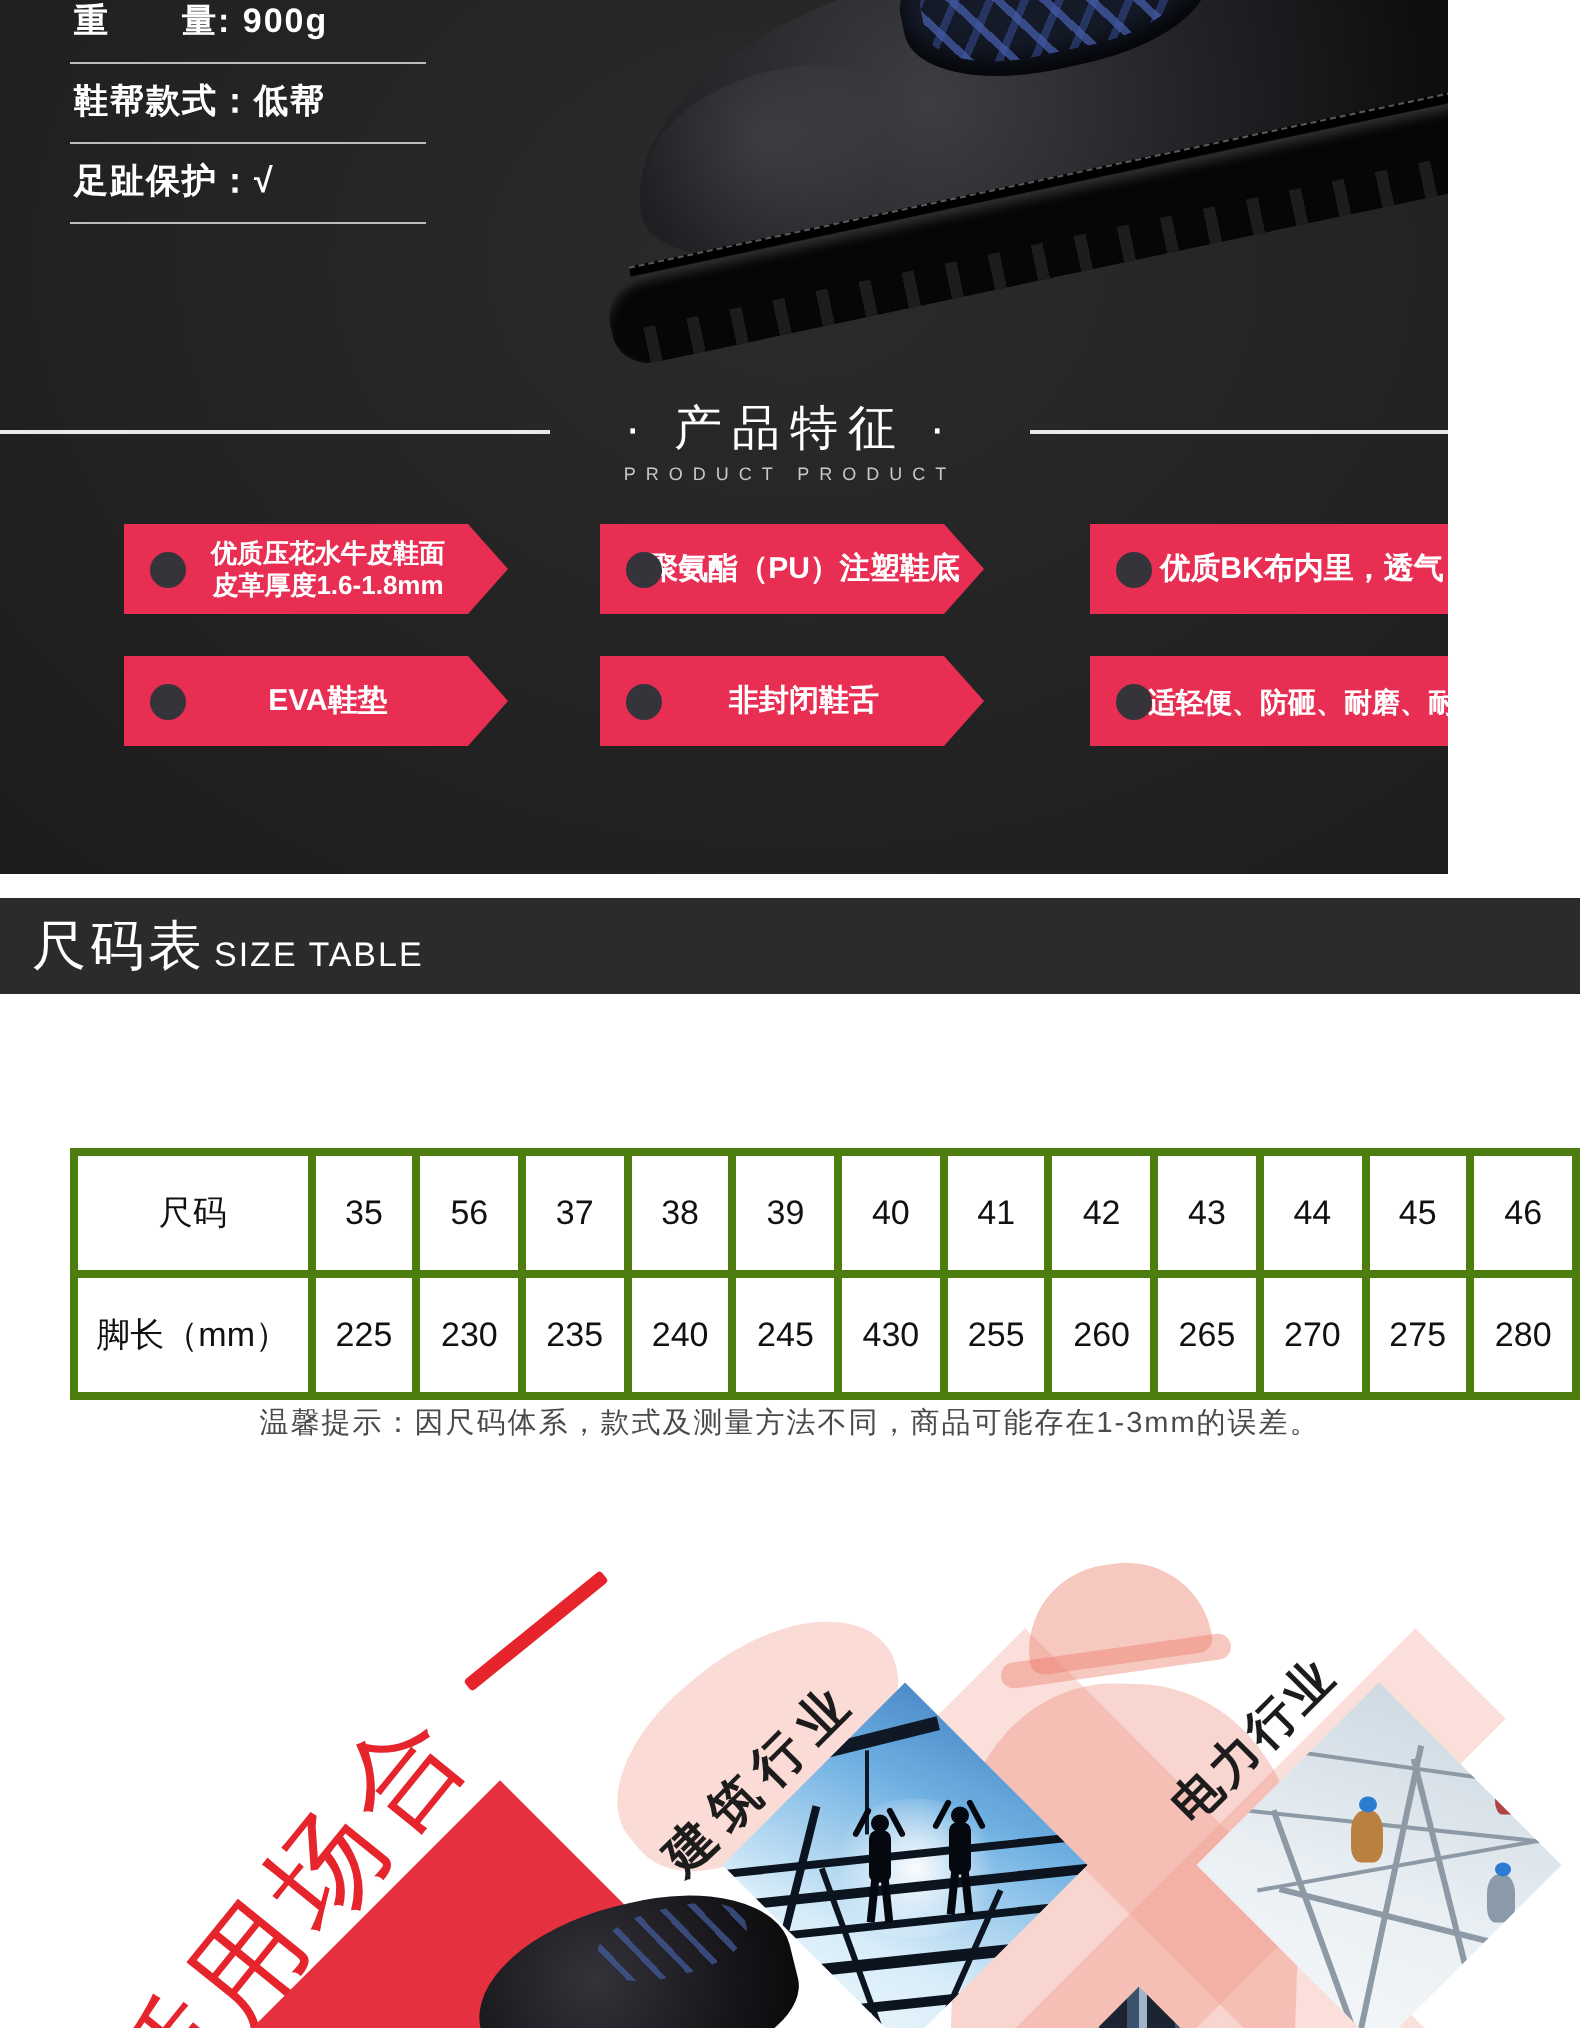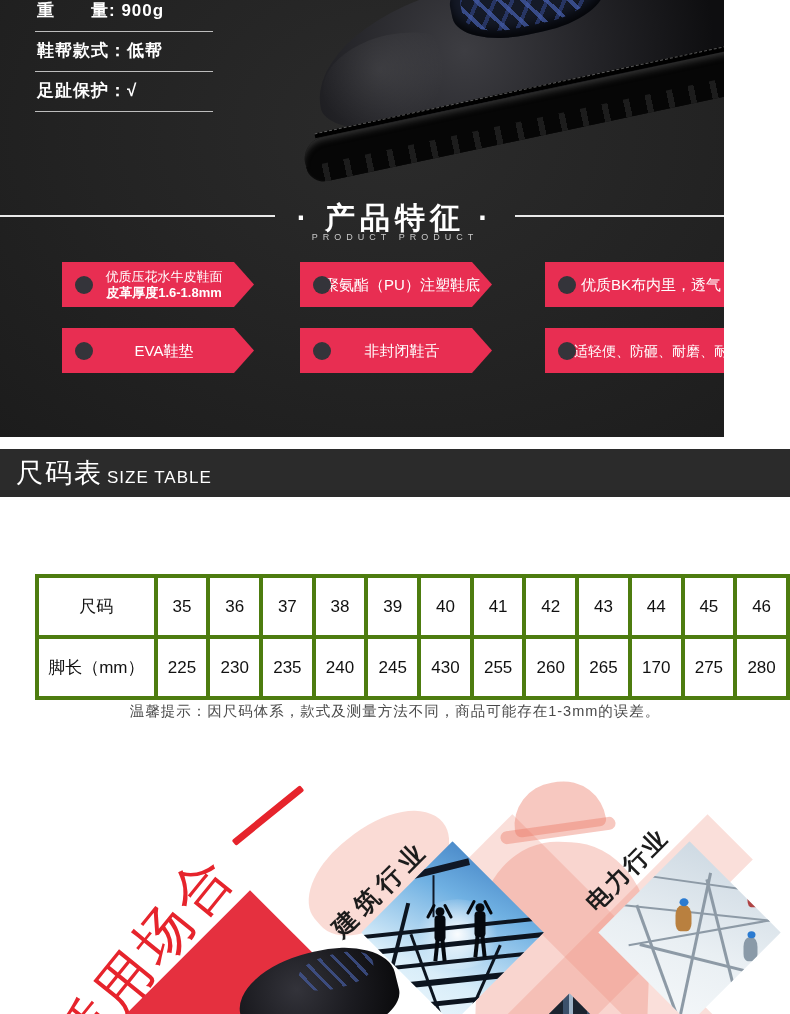--- a/index.html
+++ b/index.html
@@ -36,32 +36,32 @@
       repeating-linear-gradient(-55deg, rgba(52,72,140,.6) 0 4px, rgba(0,0,0,0) 4px 16px);}
   .ts-welt{position:absolute;left:28px;top:95px;width:446px;height:4px;transform:rotate(-12deg);
     background:#000;border-top:1px dashed #5a5a5a;}
 
   
   .feat-header{position:absolute;left:0;top:198px;width:790px;height:46px;}
   .feat-line{position:absolute;top:17px;height:2px;background:#e9e9e9;}
   .feat-line.l{left:0;width:calc(50% - 120px);}
   .feat-line.r{right:0;width:calc(50% - 120px);}
   .feat-title{position:absolute;left:0;top:0;width:100%;text-align:center;color:#ffffff;
-    font-size:30px;font-weight:bold;letter-spacing:5px;}
+    font-size:24px;font-weight:normal;letter-spacing:5px;}
   .feat-sub{position:absolute;left:0;top:34px;width:100%;text-align:center;color:#c9c9c9;
     font-size:9px;letter-spacing:5px;}
 
   
   .banner{position:absolute;height:45px;background:#e82e52;color:#fff;
     clip-path:polygon(0 0, calc(100% - 20px) 0, 100% 50%, calc(100% - 20px) 100%, 0 100%);
     display:flex;flex-direction:column;justify-content:center;align-items:center;
     padding:0 26px 0 38px;box-sizing:border-box;text-align:center;}
   .banner .dot{position:absolute;left:13px;top:50%;margin-top:-9px;width:18px;height:18px;
     border-radius:50%;background:#34343a;}
-  .banner .t1{font-size:15px;font-weight:normal;line-height:18px;white-space:nowrap;text-align:center;}
+  .banner .t1{font-size:15px;font-weight:bold;line-height:18px;white-space:nowrap;text-align:center;}
   .banner .t2{font-size:13px;font-weight:bold;line-height:16px;white-space:nowrap;}
   .banner.two .t1{font-size:13px;line-height:16px;}
   .b1{left:62px;top:262px;width:192px;}
   .b2{left:300px;top:262px;width:192px;}
   .b3{left:545px;top:262px;width:200px;}
   .b4{left:62px;top:328px;width:192px;}
   .b5{left:300px;top:328px;width:192px;}
   .b6{left:545px;top:328px;width:200px;}
   .b6 .t1{font-size:14px;}
 
@@ -240,21 +240,21 @@
   <div class="size-banner">
     <span class="cn">尺码表</span>
     <span class="en">SIZE TABLE</span>
   </div>
 
   <table class="size">
     <tbody id="size-table-body">
         <tr>
           <td class="first">尺码</td>
           <td class="val">35</td>
-          <td class="val">36</td>
+          <td class="val">56</td>
           <td class="val">37</td>
           <td class="val">38</td>
           <td class="val">39</td>
           <td class="val">40</td>
           <td class="val">41</td>
           <td class="val">42</td>
           <td class="val">43</td>
           <td class="val">44</td>
           <td class="val">45</td>
           <td class="val">46</td>
@@ -263,21 +263,21 @@
           <td class="first">脚长（mm）</td>
           <td class="val">225</td>
           <td class="val">230</td>
           <td class="val">235</td>
           <td class="val">240</td>
           <td class="val">245</td>
           <td class="val">430</td>
           <td class="val">255</td>
           <td class="val">260</td>
           <td class="val">265</td>
-          <td class="val">170</td>
+          <td class="val">270</td>
           <td class="val">275</td>
           <td class="val">280</td>
         </tr>
       </tbody>
   </table>
 
   <div class="size-note">温馨提示：因尺码体系，款式及测量方法不同，商品可能存在1-3mm的误差。</div>
 
   <div class="wm wm-band1"></div>
   <div class="wm wm-band2"></div>

